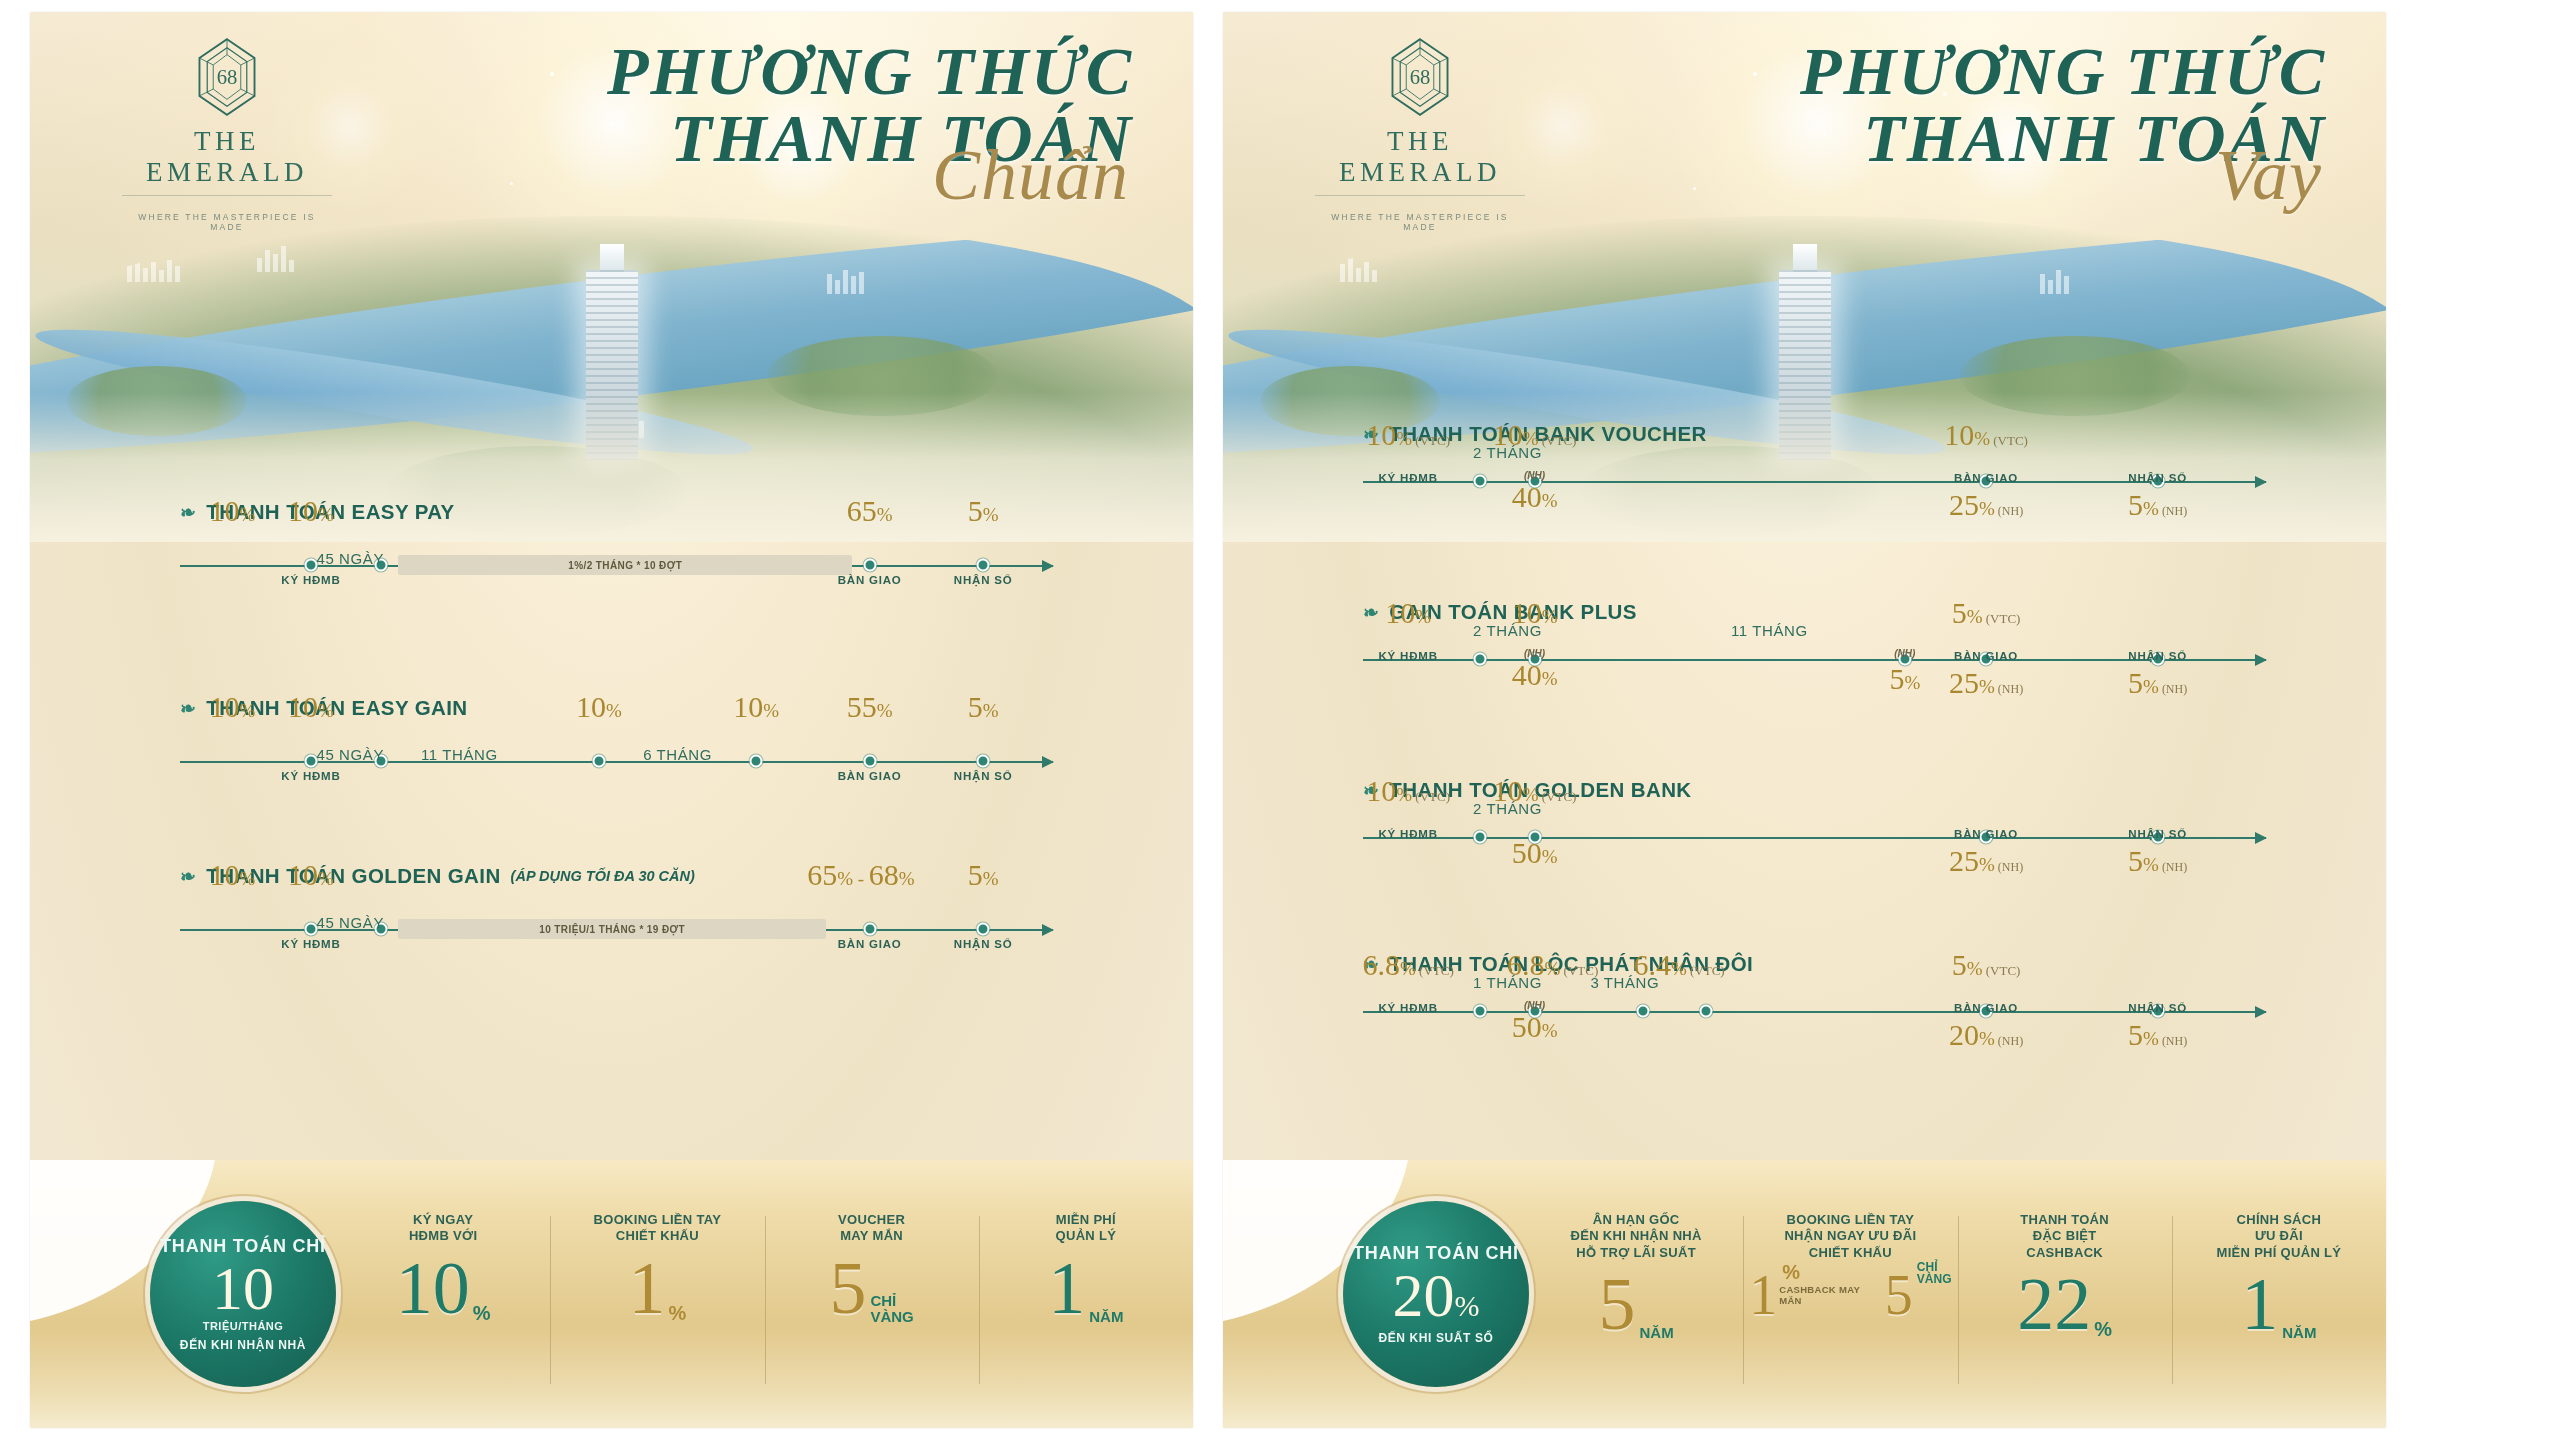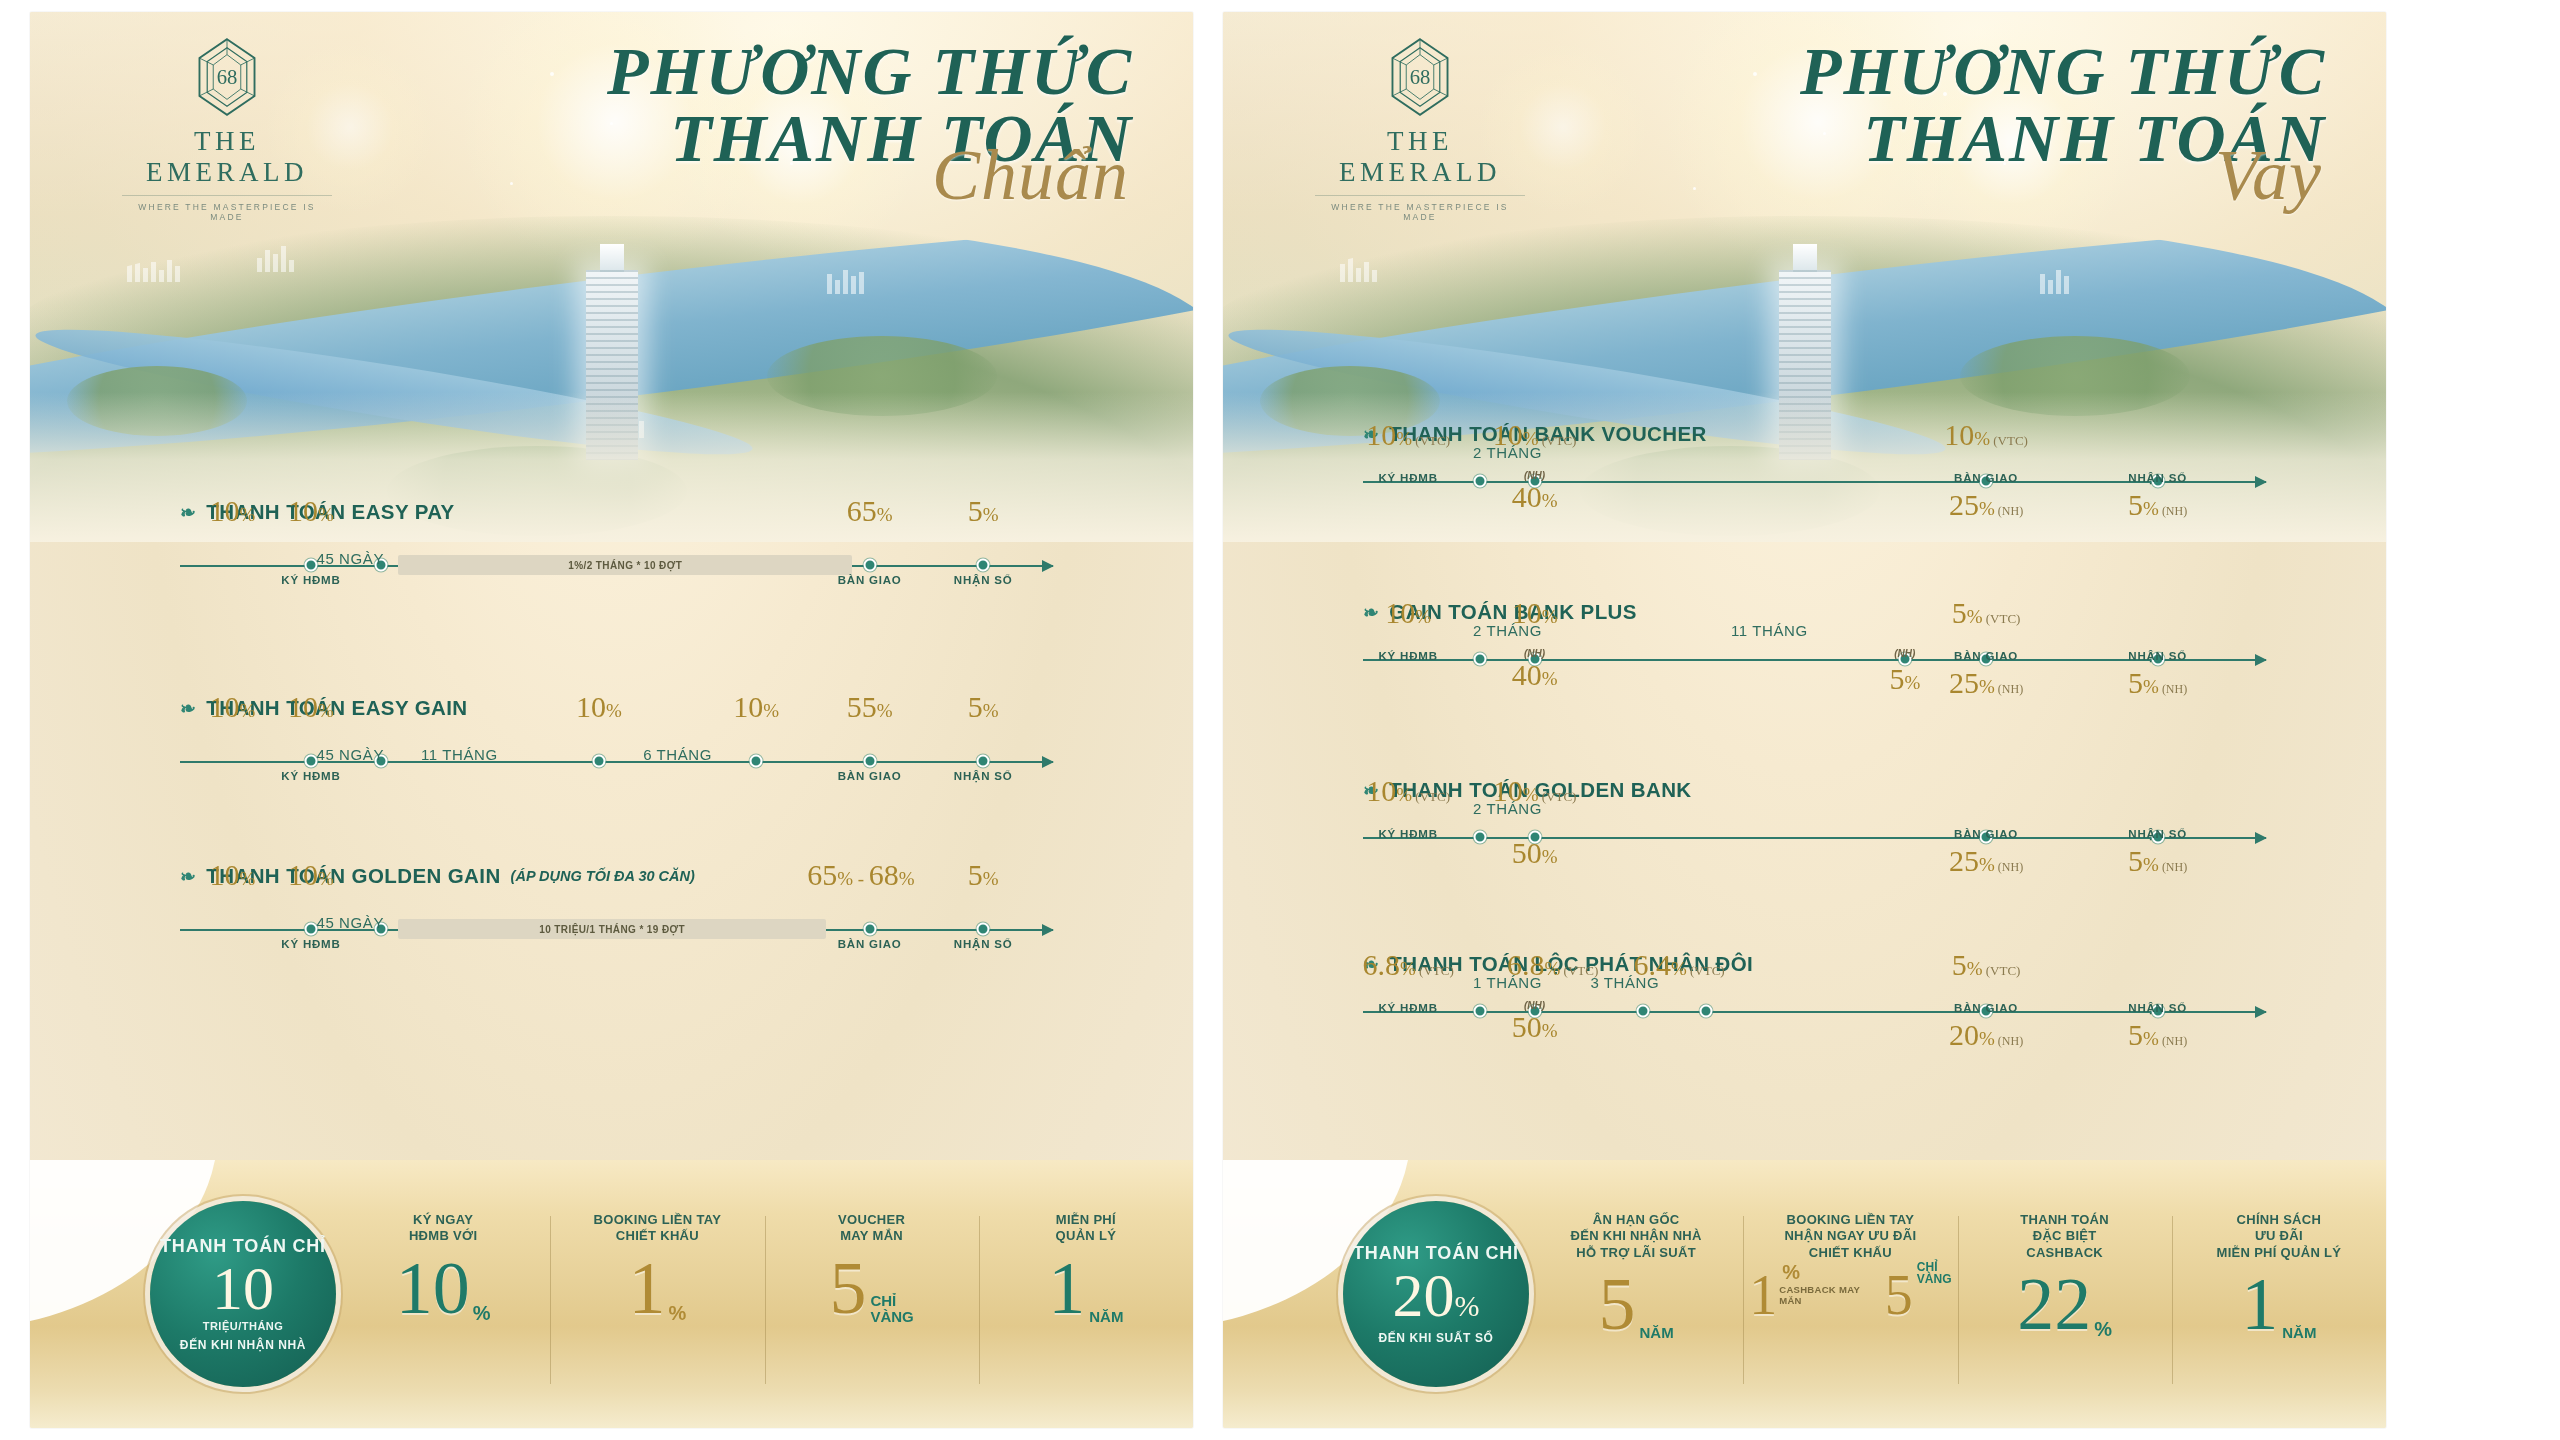--- a/index.html
+++ b/index.html
@@ -93,21 +93,21 @@
   
   .logo { position: absolute; left: 92px; top: 22px; width: 210px; text-align: center; color: #2c6e5e; }
   .logo .gem { width: 86px; height: 86px; margin: 0 auto 6px; position: relative; }
   .logo .gem svg { width: 86px; height: 86px; display:block; }
   .logo .brand {
     font-family: "Liberation Serif", serif; font-size: 27px; letter-spacing: 4.5px;
     color: #2f6d5f; font-weight: 400; margin-top: 4px;
   }
   .logo .tag {
     font-size: 8.5px; letter-spacing: 2.2px; color: #7b8b7f; margin-top: 7px;
-    border-top: 1px solid rgba(100,130,115,0.35); padding-top: 6px;
+    border-top: 1px solid rgba(100,130,115,0.35); padding-top: 16px;
   }
 
   
   .title { position: absolute; right: 60px; top: 26px; text-align: right; }
   .title .l1, .title .l2 {
     font-family: "Liberation Serif", serif;
     font-weight: bold; font-style: italic;
     color: #1f6256;
     letter-spacing: 2px;
     line-height: 0.98;

